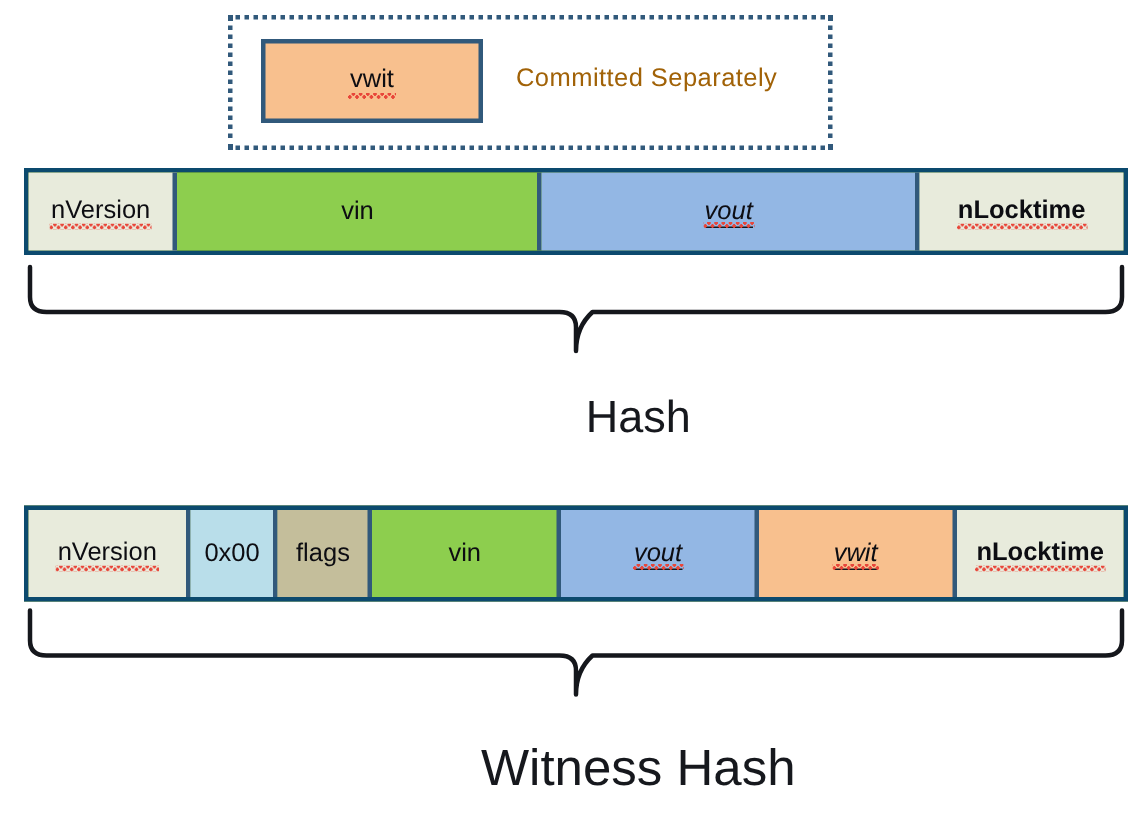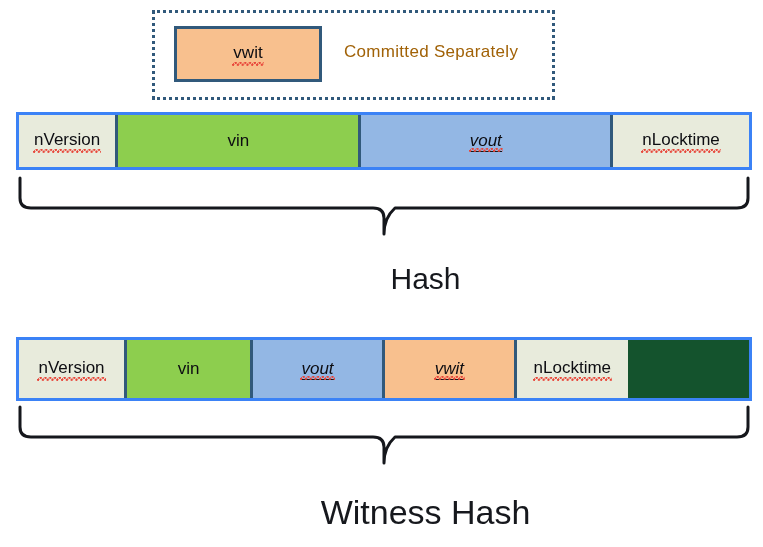--- a/index.html
+++ b/index.html
@@ -49,23 +49,23 @@
     width: 200px;
     font-size: 17px;
     letter-spacing: 0.3px;
     color: #a16207;
   }
 
   
   .txbar {
     position: absolute;
     box-sizing: border-box;
-    border: 3px solid #3b82f6;
+    border: 3px solid #0c4a6e;
     display: flex;
-    background: #14532d;
+    background: #4d7c0f;
   }
   #tx-bar-legacy {
     left: 16px;
     top: 112px;
     width: 736px;
     height: 58px;
   }
   #tx-bar-segwit {
     left: 16px;
     top: 337px;
@@ -77,21 +77,21 @@
     box-sizing: border-box;
     display: flex;
     align-items: center;
     justify-content: center;
     font-size: 17px;
     position: relative;
     border-right: 3px solid #31597B;
     overflow: hidden;
     white-space: nowrap;
   }
-  .seg:last-child { border-right: none; }
+  .seg:last-child { border-right: none; font-weight: bold; }
 
   
   .sq {
     position: relative;
     display: inline-block;
     padding-bottom: 2px;
   }
   .sq::after {
     content: "";
     position: absolute;
@@ -168,20 +168,26 @@
     <path d="M 4 2 L 4 22 Q 4 32 15 32 L 357 32 Q 368 32 368 42 L 368 58 Q 368 42 379 32 L 721 32 Q 732 32 732 22 L 732 2" fill="none" stroke="#15171c" stroke-width="3" stroke-linecap="round" stroke-linejoin="round"></path>
   </svg>
 </div>
 
 <div class="caption" id="caption-hash">Hash</div>
 
 <div class="txbar" id="tx-bar-segwit">
     <div class="seg" style="width: 14.8%; background: rgb(232, 235, 220);">
       <span class="sq">nVersion</span>
     </div>
+    <div class="seg" style="width: 8%; background: rgb(185, 222, 234);">
+      <span class="">0x00</span>
+    </div>
+    <div class="seg" style="width: 8.6%; background: rgb(196, 190, 155);">
+      <span class="">flags</span>
+    </div>
     <div class="seg" style="width: 17.3%; background: rgb(141, 206, 78);">
       <span class="">vin</span>
     </div>
     <div class="seg" style="width: 18%; background: rgb(147, 183, 228);">
       <span class="sq ul">vout</span>
     </div>
     <div class="seg" style="width: 18.1%; background: rgb(248, 192, 142);">
       <span class="sq ul">vwit</span>
     </div>
     <div class="seg" style="width: 15.2%; background: rgb(232, 235, 220);">

